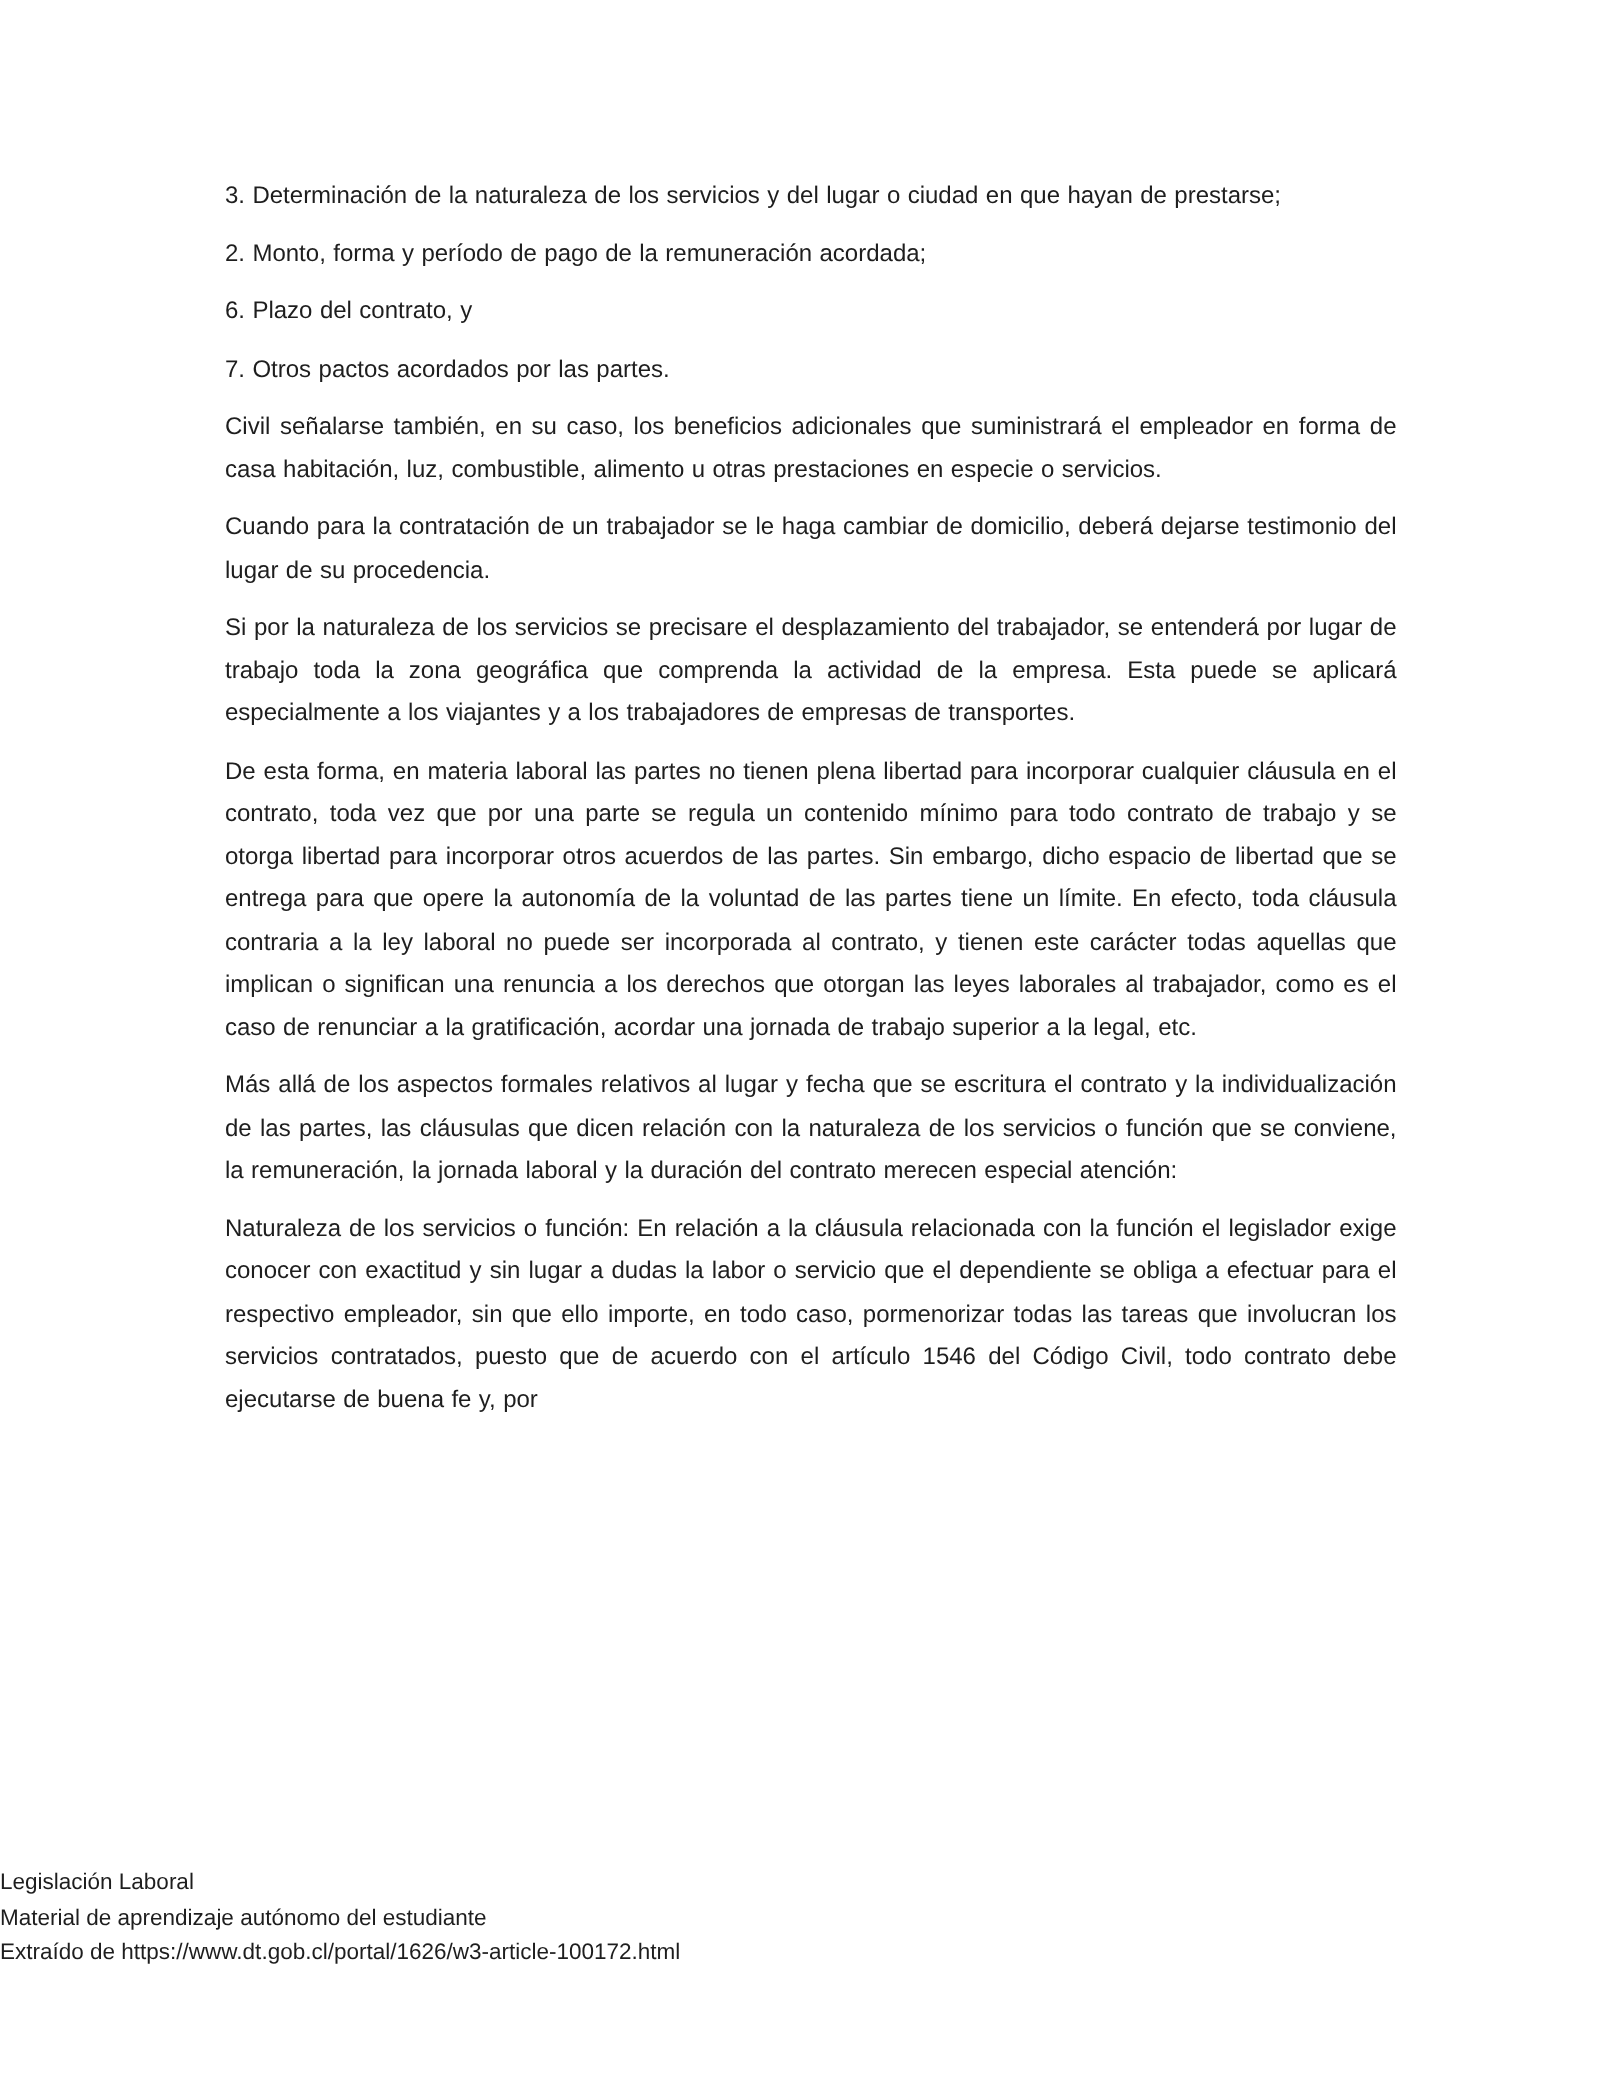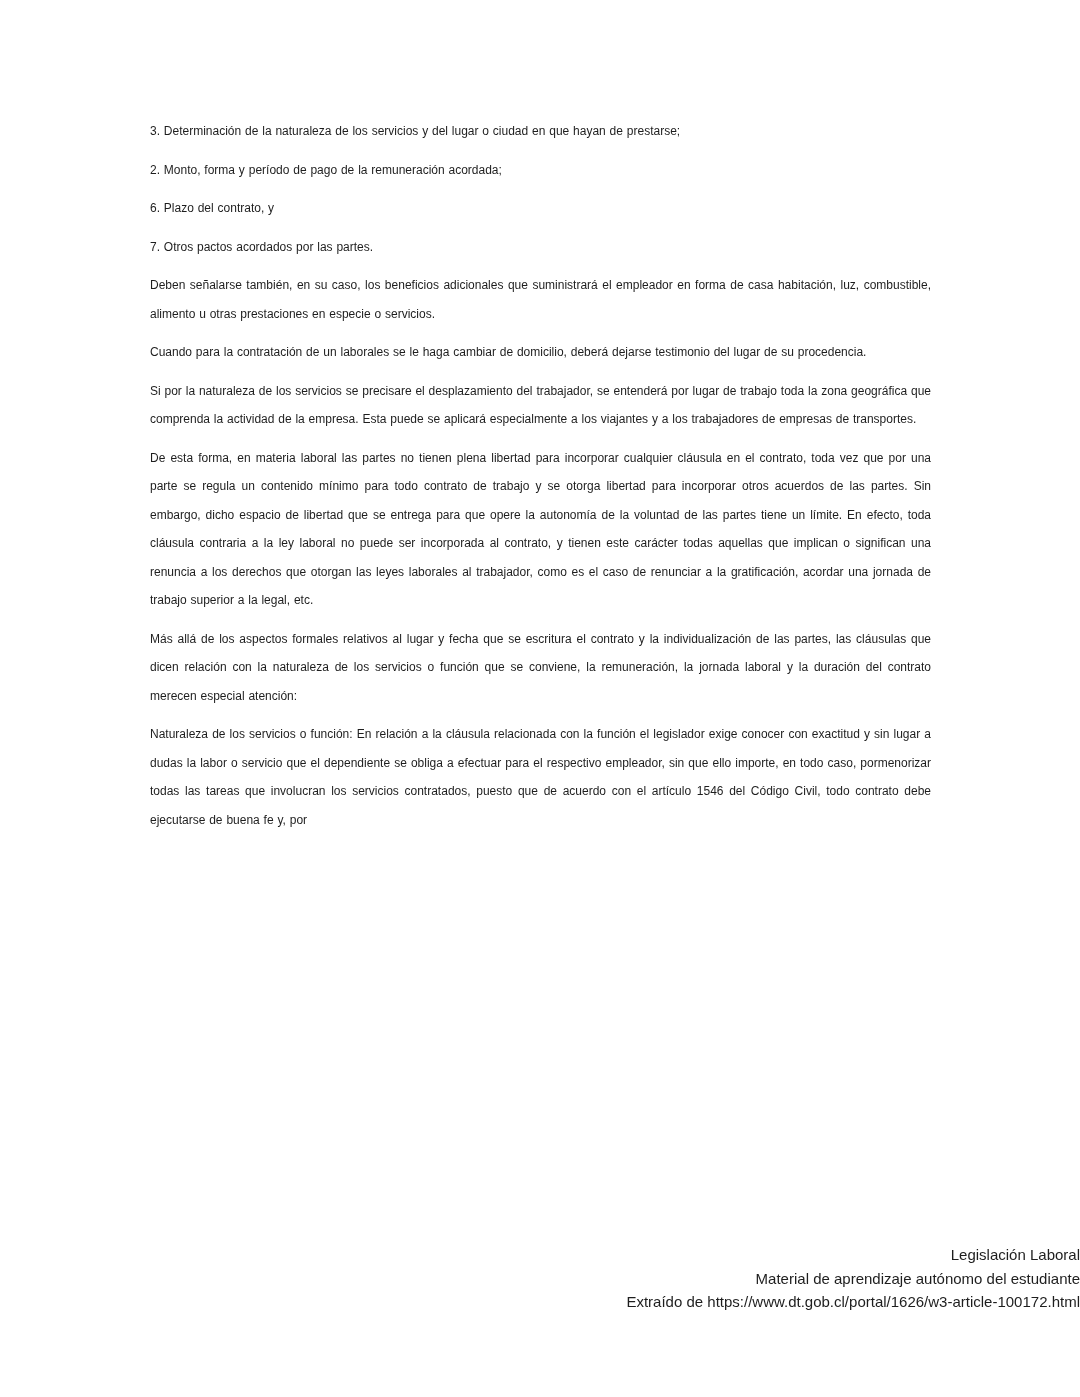--- a/index.html
+++ b/index.html
@@ -21,50 +21,50 @@
     height: 1397px;
     background: #ffffff;
   }
   .content {
     position: absolute;
     top: 117px;
     left: 150px;
     width: 781px;
   }
   .content p {
-    font-size: 12px;
+    font-size: 16px;
     line-height: 28.5px;
     text-align: justify;
     margin-bottom: 10px;
     word-spacing: 0.5px;
   }
   .footer {
     position: absolute;
     top: 1243px;
     left: 0;
     width: 1080px;
-    text-align: right;
+    text-align: left;
   }
   .footer div {
     font-size: 15px;
     line-height: 23.5px;
   }
 </style>
 </head>
 <body>
 
 <div class="page">
 
   <div class="content">
     <p>3. Determinación de la naturaleza de los servicios y del lugar o ciudad en que hayan de prestarse;</p>
     <p>2. Monto, forma y período de pago de la remuneración acordada;</p>
     <p>6. Plazo del contrato, y</p>
     <p>7. Otros pactos acordados por las partes.</p>
-    <p>Deben señalarse también, en su caso, los beneficios adicionales que suministrará el empleador en forma de casa habitación, luz, combustible, alimento u otras prestaciones en especie o servicios.</p>
-    <p>Cuando para la contratación de un laborales se le haga cambiar de domicilio, deberá dejarse testimonio del lugar de su procedencia.</p>
+    <p>Civil señalarse también, en su caso, los beneficios adicionales que suministrará el empleador en forma de casa habitación, luz, combustible, alimento u otras prestaciones en especie o servicios.</p>
+    <p>Cuando para la contratación de un trabajador se le haga cambiar de domicilio, deberá dejarse testimonio del lugar de su procedencia.</p>
     <p>Si por la naturaleza de los servicios se precisare el desplazamiento del trabajador, se entenderá por lugar de trabajo toda la zona geográfica que comprenda la actividad de la empresa. Esta puede se aplicará especialmente a los viajantes y a los trabajadores de empresas de transportes.</p>
     <p>De esta forma, en materia laboral las partes no tienen plena libertad para incorporar cualquier cláusula en el contrato, toda vez que por una parte se regula un contenido mínimo para todo contrato de trabajo y se otorga libertad para incorporar otros acuerdos de las partes. Sin embargo, dicho espacio de libertad que se entrega para que opere la autonomía de la voluntad de las partes tiene un límite. En efecto, toda cláusula contraria a la ley laboral no puede ser incorporada al contrato, y tienen este carácter todas aquellas que implican o significan una renuncia a los derechos que otorgan las leyes laborales al trabajador, como es el caso de renunciar a la gratificación, acordar una jornada de trabajo superior a la legal, etc.</p>
     <p>Más allá de los aspectos formales relativos al lugar y fecha que se escritura el contrato y la individualización de las partes, las cláusulas que dicen relación con la naturaleza de los servicios o función que se conviene, la remuneración, la jornada laboral y la duración del contrato merecen especial atención:</p>
     <p>Naturaleza de los servicios o función: En relación a la cláusula relacionada con la función el legislador exige conocer con exactitud y sin lugar a dudas la labor o servicio que el dependiente se obliga a efectuar para el respectivo empleador, sin que ello importe, en todo caso, pormenorizar todas las tareas que involucran los servicios contratados, puesto que de acuerdo con el artículo 1546 del Código Civil, todo contrato debe ejecutarse de buena fe y, por</p>
   </div>
 
   <div class="footer">
     <div>Legislación Laboral</div>
     <div>Material de aprendizaje autónomo del estudiante</div>
     <div>Extraído de https://www.dt.gob.cl/portal/1626/w3-article-100172.html</div>

